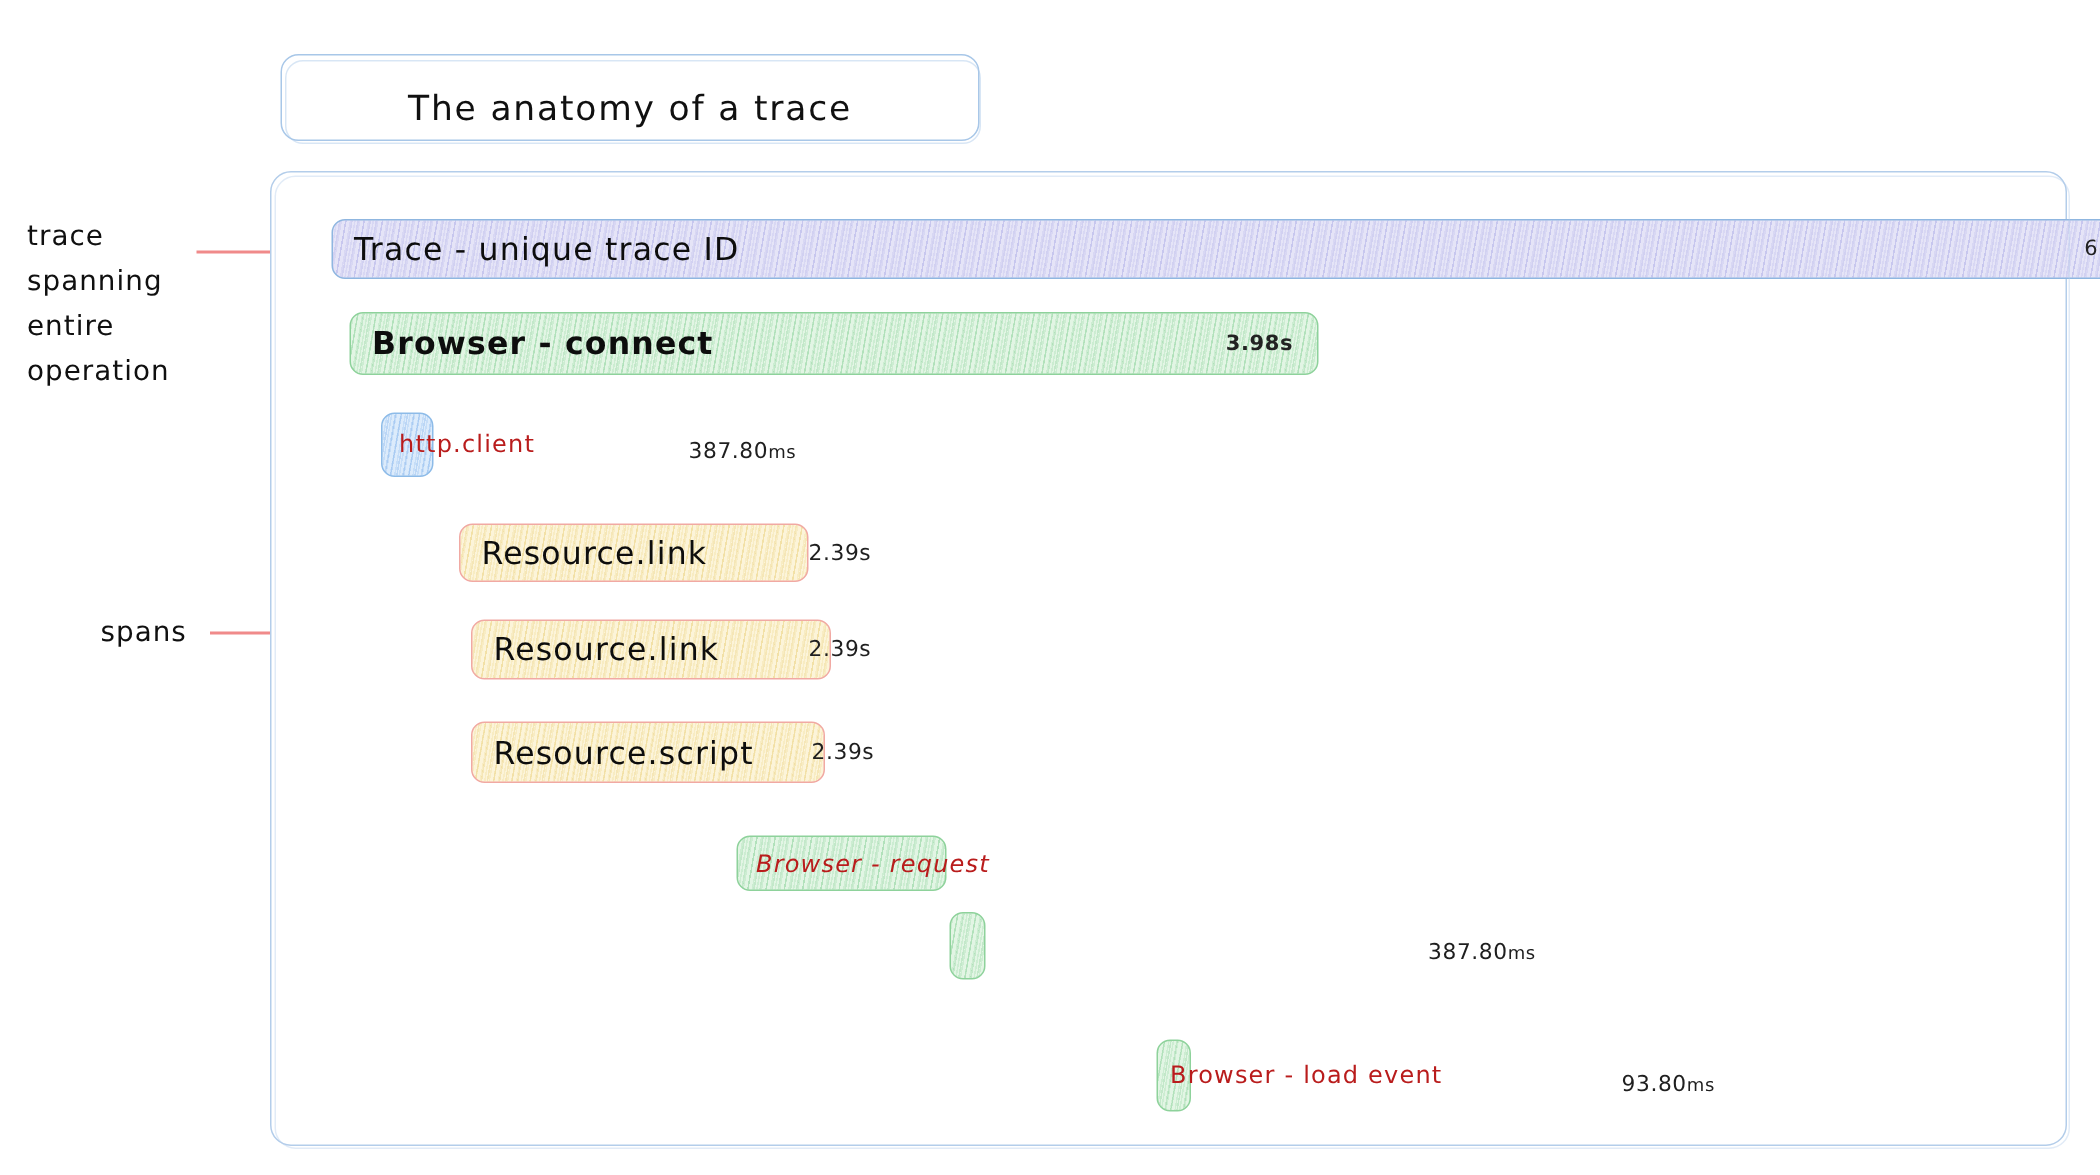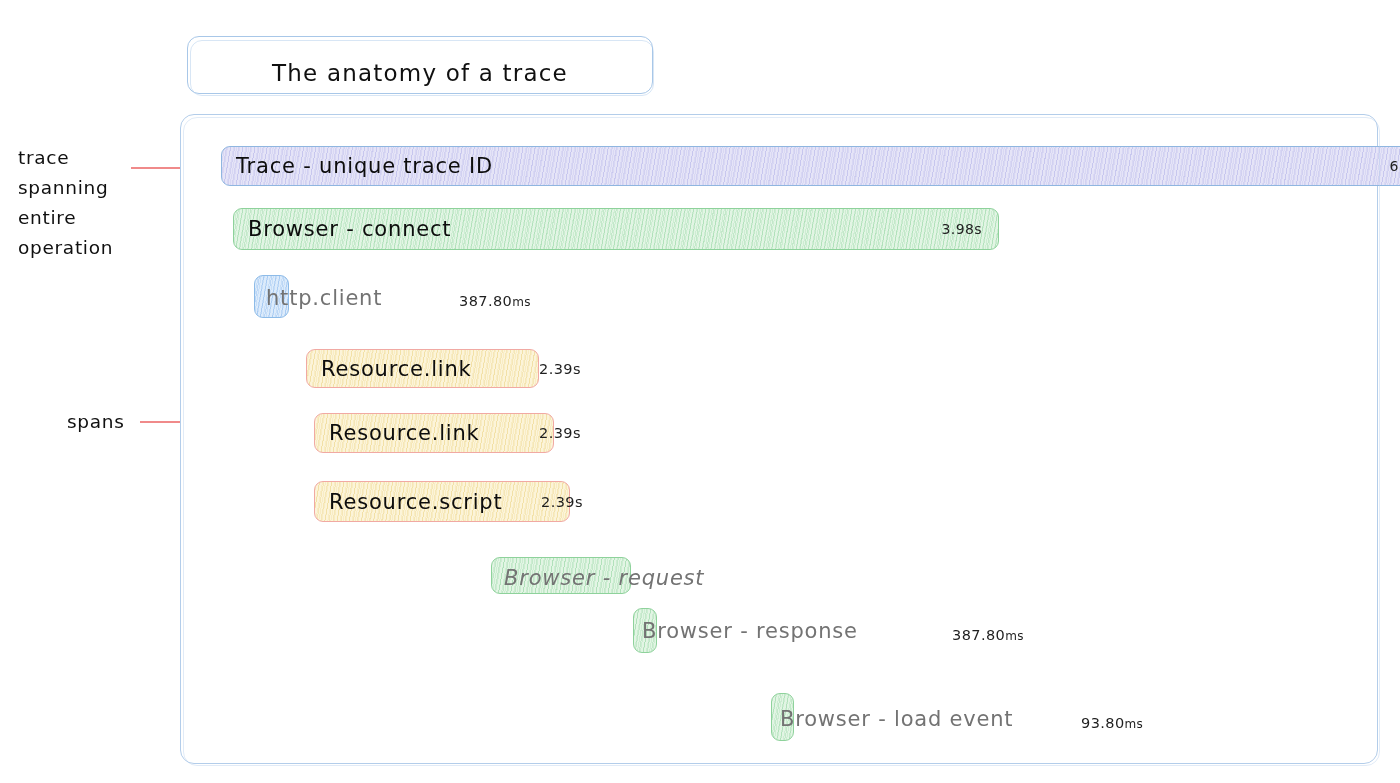--- a/index.html
+++ b/index.html
@@ -133,22 +133,22 @@
       repeating-linear-gradient(-80deg, rgba(230,200,95,0.18) 0 1px, rgba(255,255,255,0) 1px 3px),
       #fcf4d9;
     border: 1.5px solid #f1a9a3;
     margin-left: 26px;
   }
 
   
   .overflow-label {
     position: absolute;
     white-space: nowrap;
-    font-size: 21px;
-    color: #737373;
+    font-size: 16px;
+    color: #b91c1c;
     letter-spacing: 0.8px;
   }
 
   
   .annot {
     position: absolute;
     font-size: 18.5px;
     line-height: 30px;
     color: #101010;
     letter-spacing: 0.7px;
@@ -185,48 +185,47 @@
 <div class="red-line-h" style="left:140px; top:421px; width:73px;"></div>
 <div class="red-line-v" style="left:212px; top:228px; height:508px;"></div>
 
 <div id="trace-container">
 
   <div class="bar c-purple" style="left:40px; top:31px; width:1226px; height:40px;">
     <span class="hand bar-label">Trace - unique trace ID</span>
     <span class="hand bar-inner-dur">6.69s</span>
   </div>
 
-  <div class="bar c-green" style="left:52px; top:93px; width:766px; height:42px;">
+  <div class="bar c-green" style="left:52px; top:93px; width:646px; height:42px;font-weight:bold;">
     <span class="hand bar-label">Browser - connect</span>
     <span class="hand bar-inner-dur">3.98s</span>
   </div>
 
   <div class="bar c-blue" style="left:73px; top:160px; width:35px; height:43px;"></div>
   <span class="hand overflow-label" style="left:85px; top:171px;">http.client</span>
   <span class="hand dur-outside" style="left:278px; top:178px;"><span>387.80</span><span class="unit">ms</span></span>
 
   <div class="bar c-yellow" style="left:99px; top:234px; width:233px; height:39px;">
     <span class="hand bar-label">Resource.link</span>
   </div>
   <span class="hand dur-outside" style="left:358px; top:246px;">2.39s</span>
 
   <div class="bar c-yellow" style="left:107px; top:298px; width:240px; height:40px;">
     <span class="hand bar-label">Resource.link</span>
   </div>
   <span class="hand dur-outside" style="left:358px; top:310px;">2.39s</span>
 
-  <div class="bar c-yellow" style="left:107px; top:366px; width:256px; height:41px;">
+  <div class="bar c-yellow" style="left:107px; top:366px; width:236px; height:41px;">
     <span class="hand bar-label">Resource.script</span>
   </div>
   <span class="hand dur-outside" style="left:360px; top:379px;">2.39s</span>
 
   <div class="bar c-green" style="left:310px; top:442px; width:140px; height:37px;"></div>
   <span class="hand overflow-label" style="left:323px; top:451px;font-style:italic;">Browser - request</span>
 
   <div class="bar c-green" style="left:452px; top:493px; width:24px; height:45px;"></div>
-  <span class="hand overflow-label" style="left:461px; top:504px;">Browser - response</span>
   <span class="hand dur-outside" style="left:771px; top:512px;"><span>387.80</span><span class="unit">ms</span></span>
 
   <div class="bar c-green" style="left:590px; top:578px; width:23px; height:48px;"></div>
   <span class="hand overflow-label" style="left:599px; top:592px;">Browser - load event</span>
   <span class="hand dur-outside" style="left:900px; top:600px;"><span>93.80</span><span class="unit">ms</span></span>
 
 </div>
 
 </body></html>

